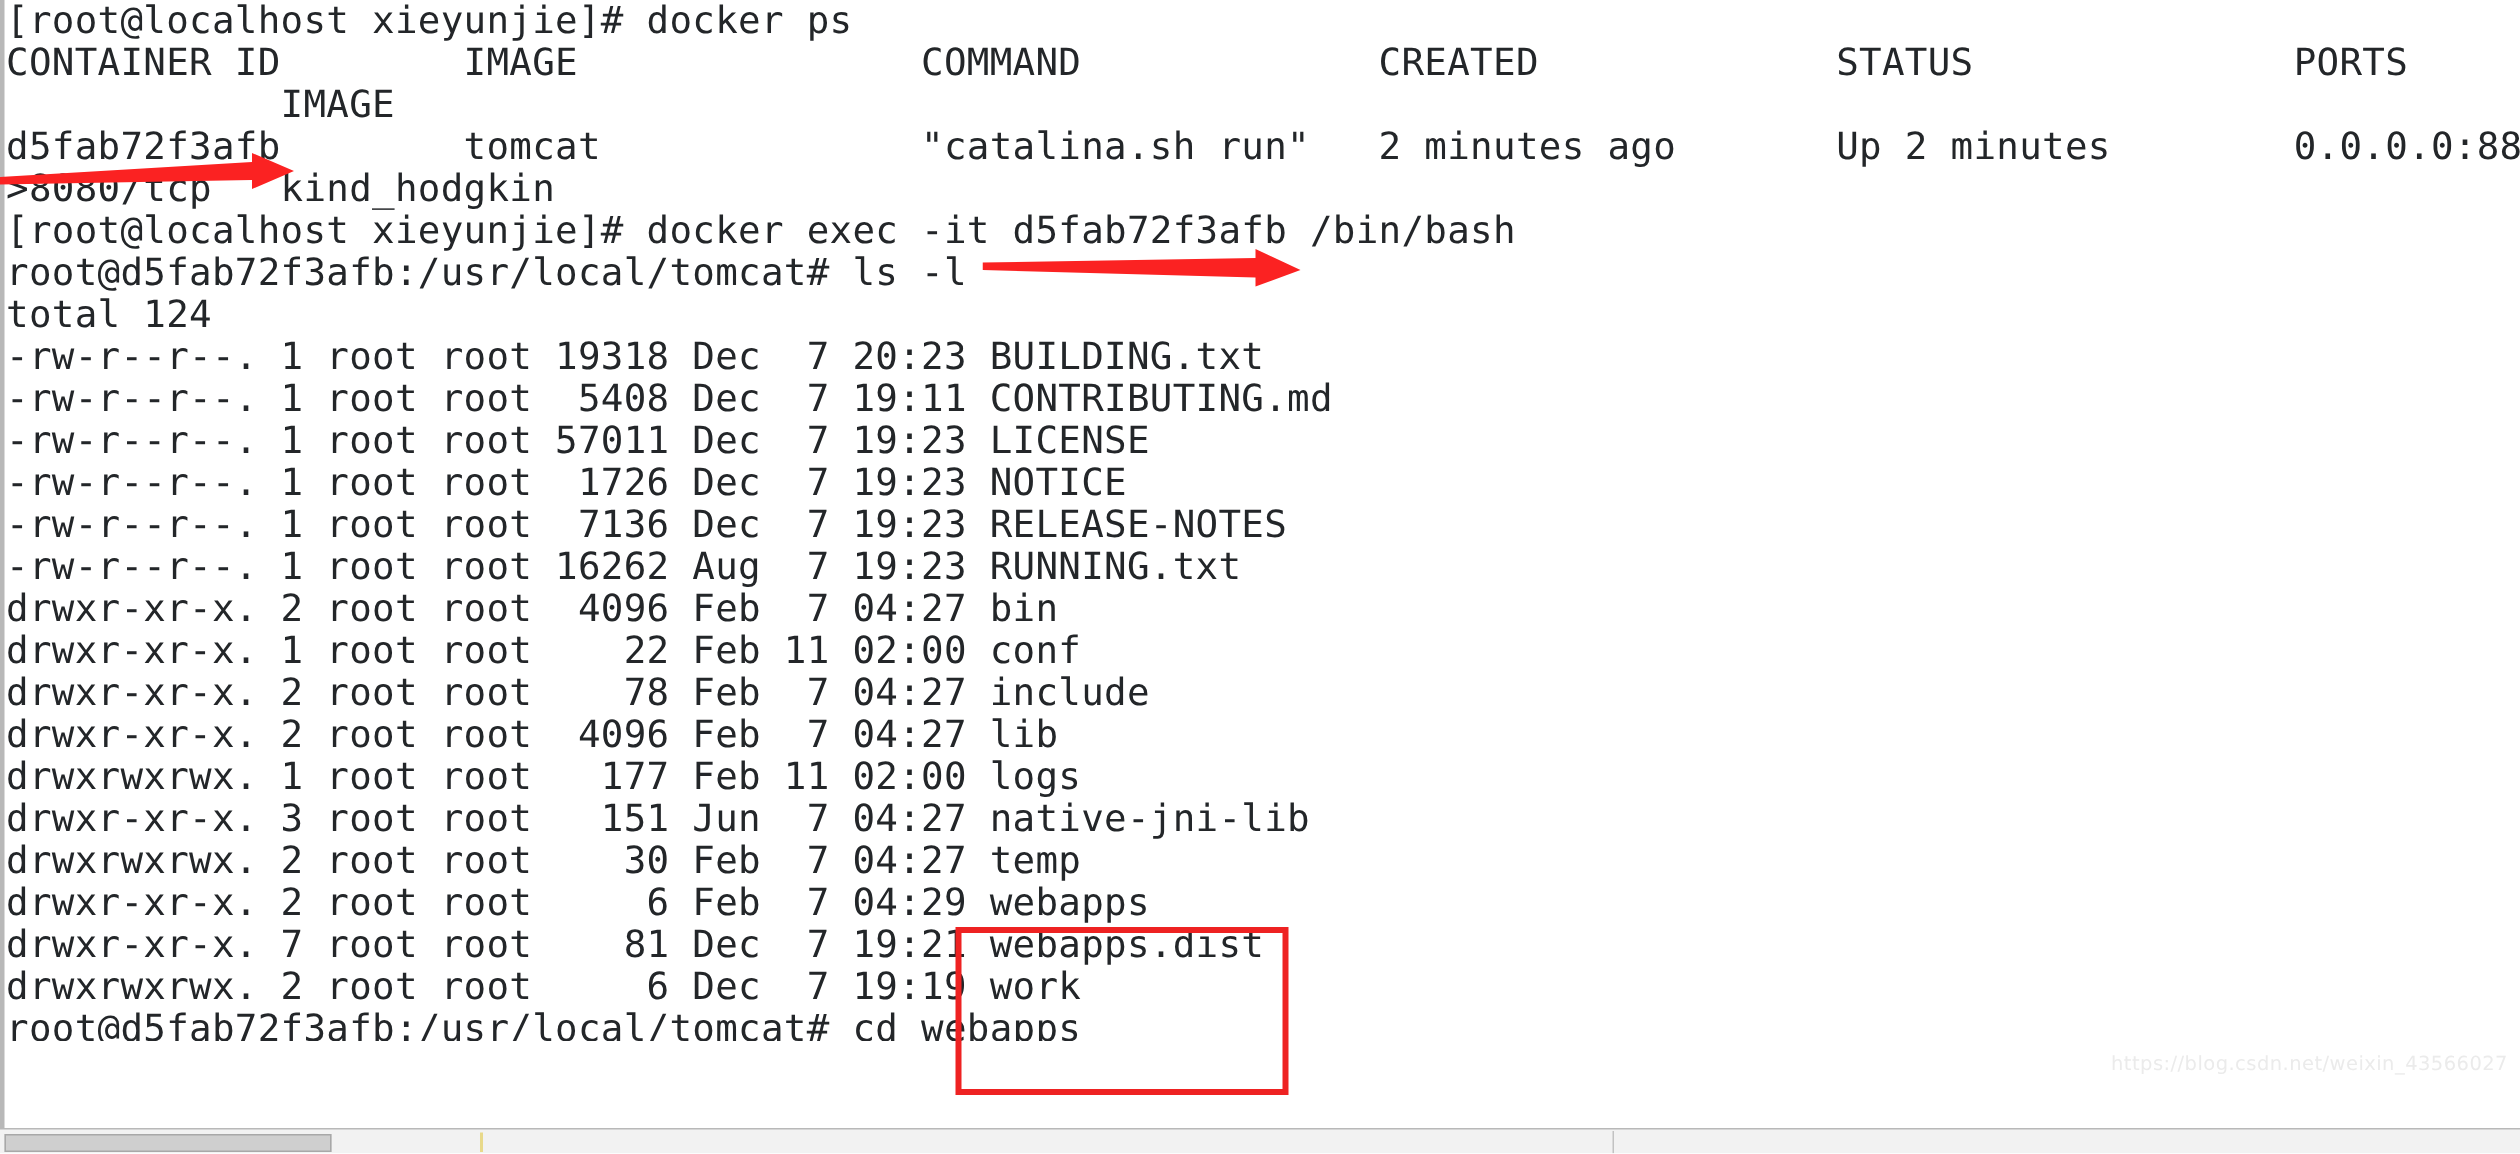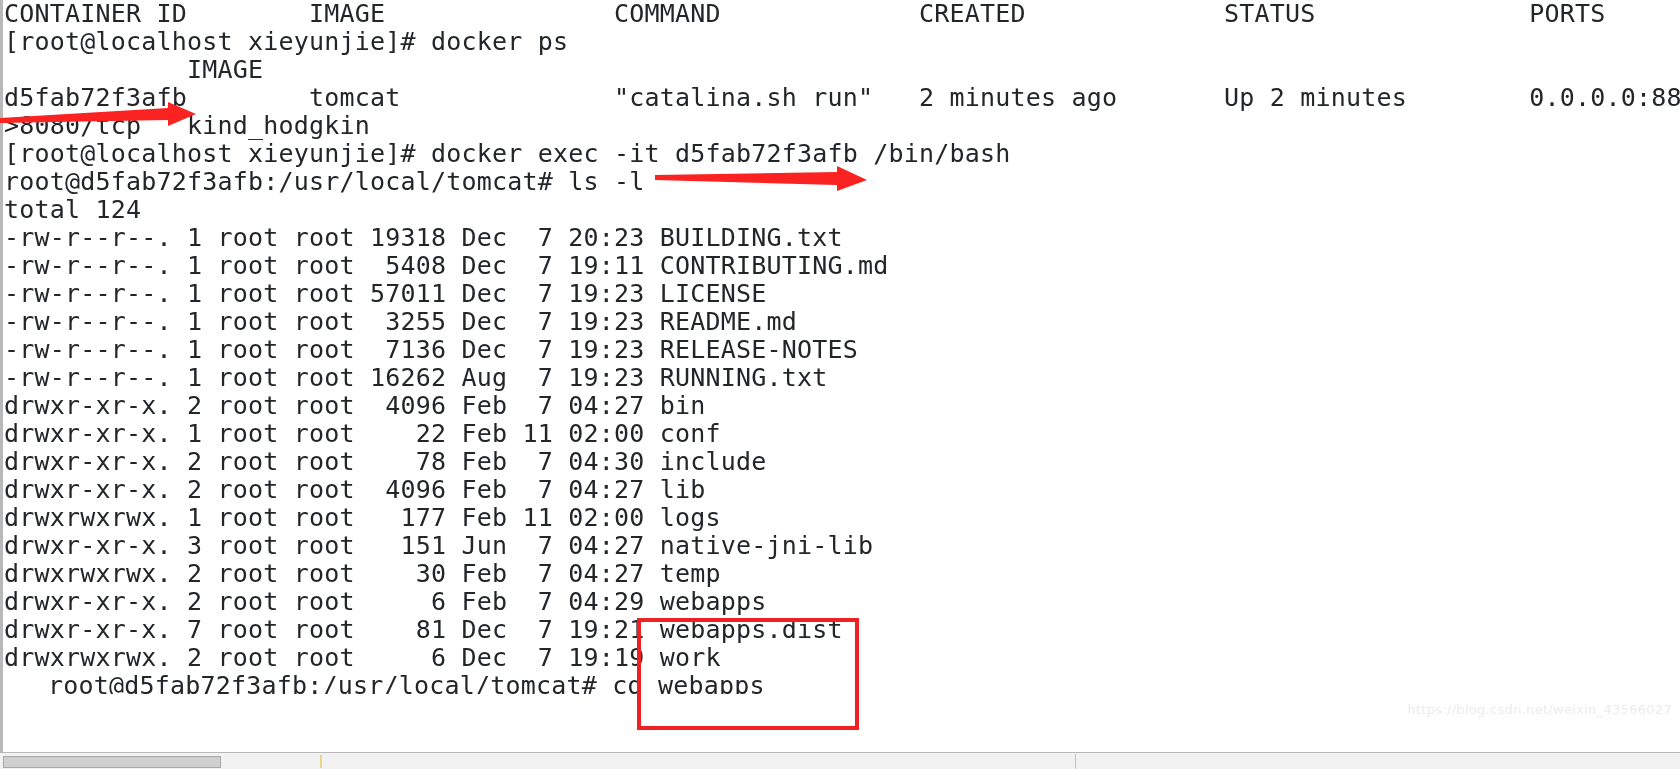--- a/index.html
+++ b/index.html
@@ -41,21 +41,20 @@
     font-family: "DejaVu Sans Mono", "Liberation Mono", monospace;
     font-size: 25px;
     line-height: 28px;
     color: #232629;
     letter-spacing: 0.2px;
     height: 28px;
   }
   .line.clipped-bottom {
     height: 22px;
     overflow: hidden;
-    padding-left: 44px;
   }
   
   .arrow {
     position: absolute;
     pointer-events: none;
   }
   
   #highlight-box {
     position: absolute;
     border: 4px solid #ee2222;
@@ -111,37 +110,37 @@
   }
 </style>
 </head>
 <body>
 
 <div id="screen">
 
   <div id="term-left-border"></div>
 
   <div id="term-body">
+    <span class="line">[root@localhost xieyunjie]# docker ps</span>
     <span class="line">CONTAINER ID        IMAGE               COMMAND             CREATED             STATUS              PORTS</span>
-    <span class="line">[root@localhost xieyunjie]# docker ps</span>
     <span class="line">            IMAGE</span>
     <span class="line">d5fab72f3afb        tomcat              "catalina.sh run"   2 minutes ago       Up 2 minutes        0.0.0.0:8887</span>
     <span class="line">&gt;8080/tcp   kind_hodgkin</span>
     <span class="line">[root@localhost xieyunjie]# docker exec -it d5fab72f3afb /bin/bash</span>
     <span class="line">root@d5fab72f3afb:/usr/local/tomcat# ls -l</span>
     <span class="line">total 124</span>
     <span class="line">-rw-r--r--. 1 root root 19318 Dec  7 20:23 BUILDING.txt</span>
     <span class="line">-rw-r--r--. 1 root root  5408 Dec  7 19:11 CONTRIBUTING.md</span>
     <span class="line">-rw-r--r--. 1 root root 57011 Dec  7 19:23 LICENSE</span>
-    <span class="line">-rw-r--r--. 1 root root  3255 Dec  7 19:23 README.md</span>
+    <span class="line">-rw-r--r--. 1 root root  1726 Dec  7 19:23 NOTICE</span>
     <span class="line">-rw-r--r--. 1 root root  7136 Dec  7 19:23 RELEASE-NOTES</span>
     <span class="line">-rw-r--r--. 1 root root 16262 Aug  7 19:23 RUNNING.txt</span>
     <span class="line">drwxr-xr-x. 2 root root  4096 Feb  7 04:27 bin</span>
     <span class="line">drwxr-xr-x. 1 root root    22 Feb 11 02:00 conf</span>
-    <span class="line">drwxr-xr-x. 2 root root    78 Feb  7 04:30 include</span>
+    <span class="line">drwxr-xr-x. 2 root root    78 Feb  7 04:27 include</span>
     <span class="line">drwxr-xr-x. 2 root root  4096 Feb  7 04:27 lib</span>
     <span class="line">drwxrwxrwx. 1 root root   177 Feb 11 02:00 logs</span>
     <span class="line">drwxr-xr-x. 3 root root   151 Jun  7 04:27 native-jni-lib</span>
     <span class="line">drwxrwxrwx. 2 root root    30 Feb  7 04:27 temp</span>
     <span class="line">drwxr-xr-x. 2 root root     6 Feb  7 04:29 webapps</span>
     <span class="line">drwxr-xr-x. 7 root root    81 Dec  7 19:21 webapps.dist</span>
     <span class="line">drwxrwxrwx. 2 root root     6 Dec  7 19:19 work</span>
     <span class="line clipped-bottom">root@d5fab72f3afb:/usr/local/tomcat# cd webapps</span>
   </div>
 

